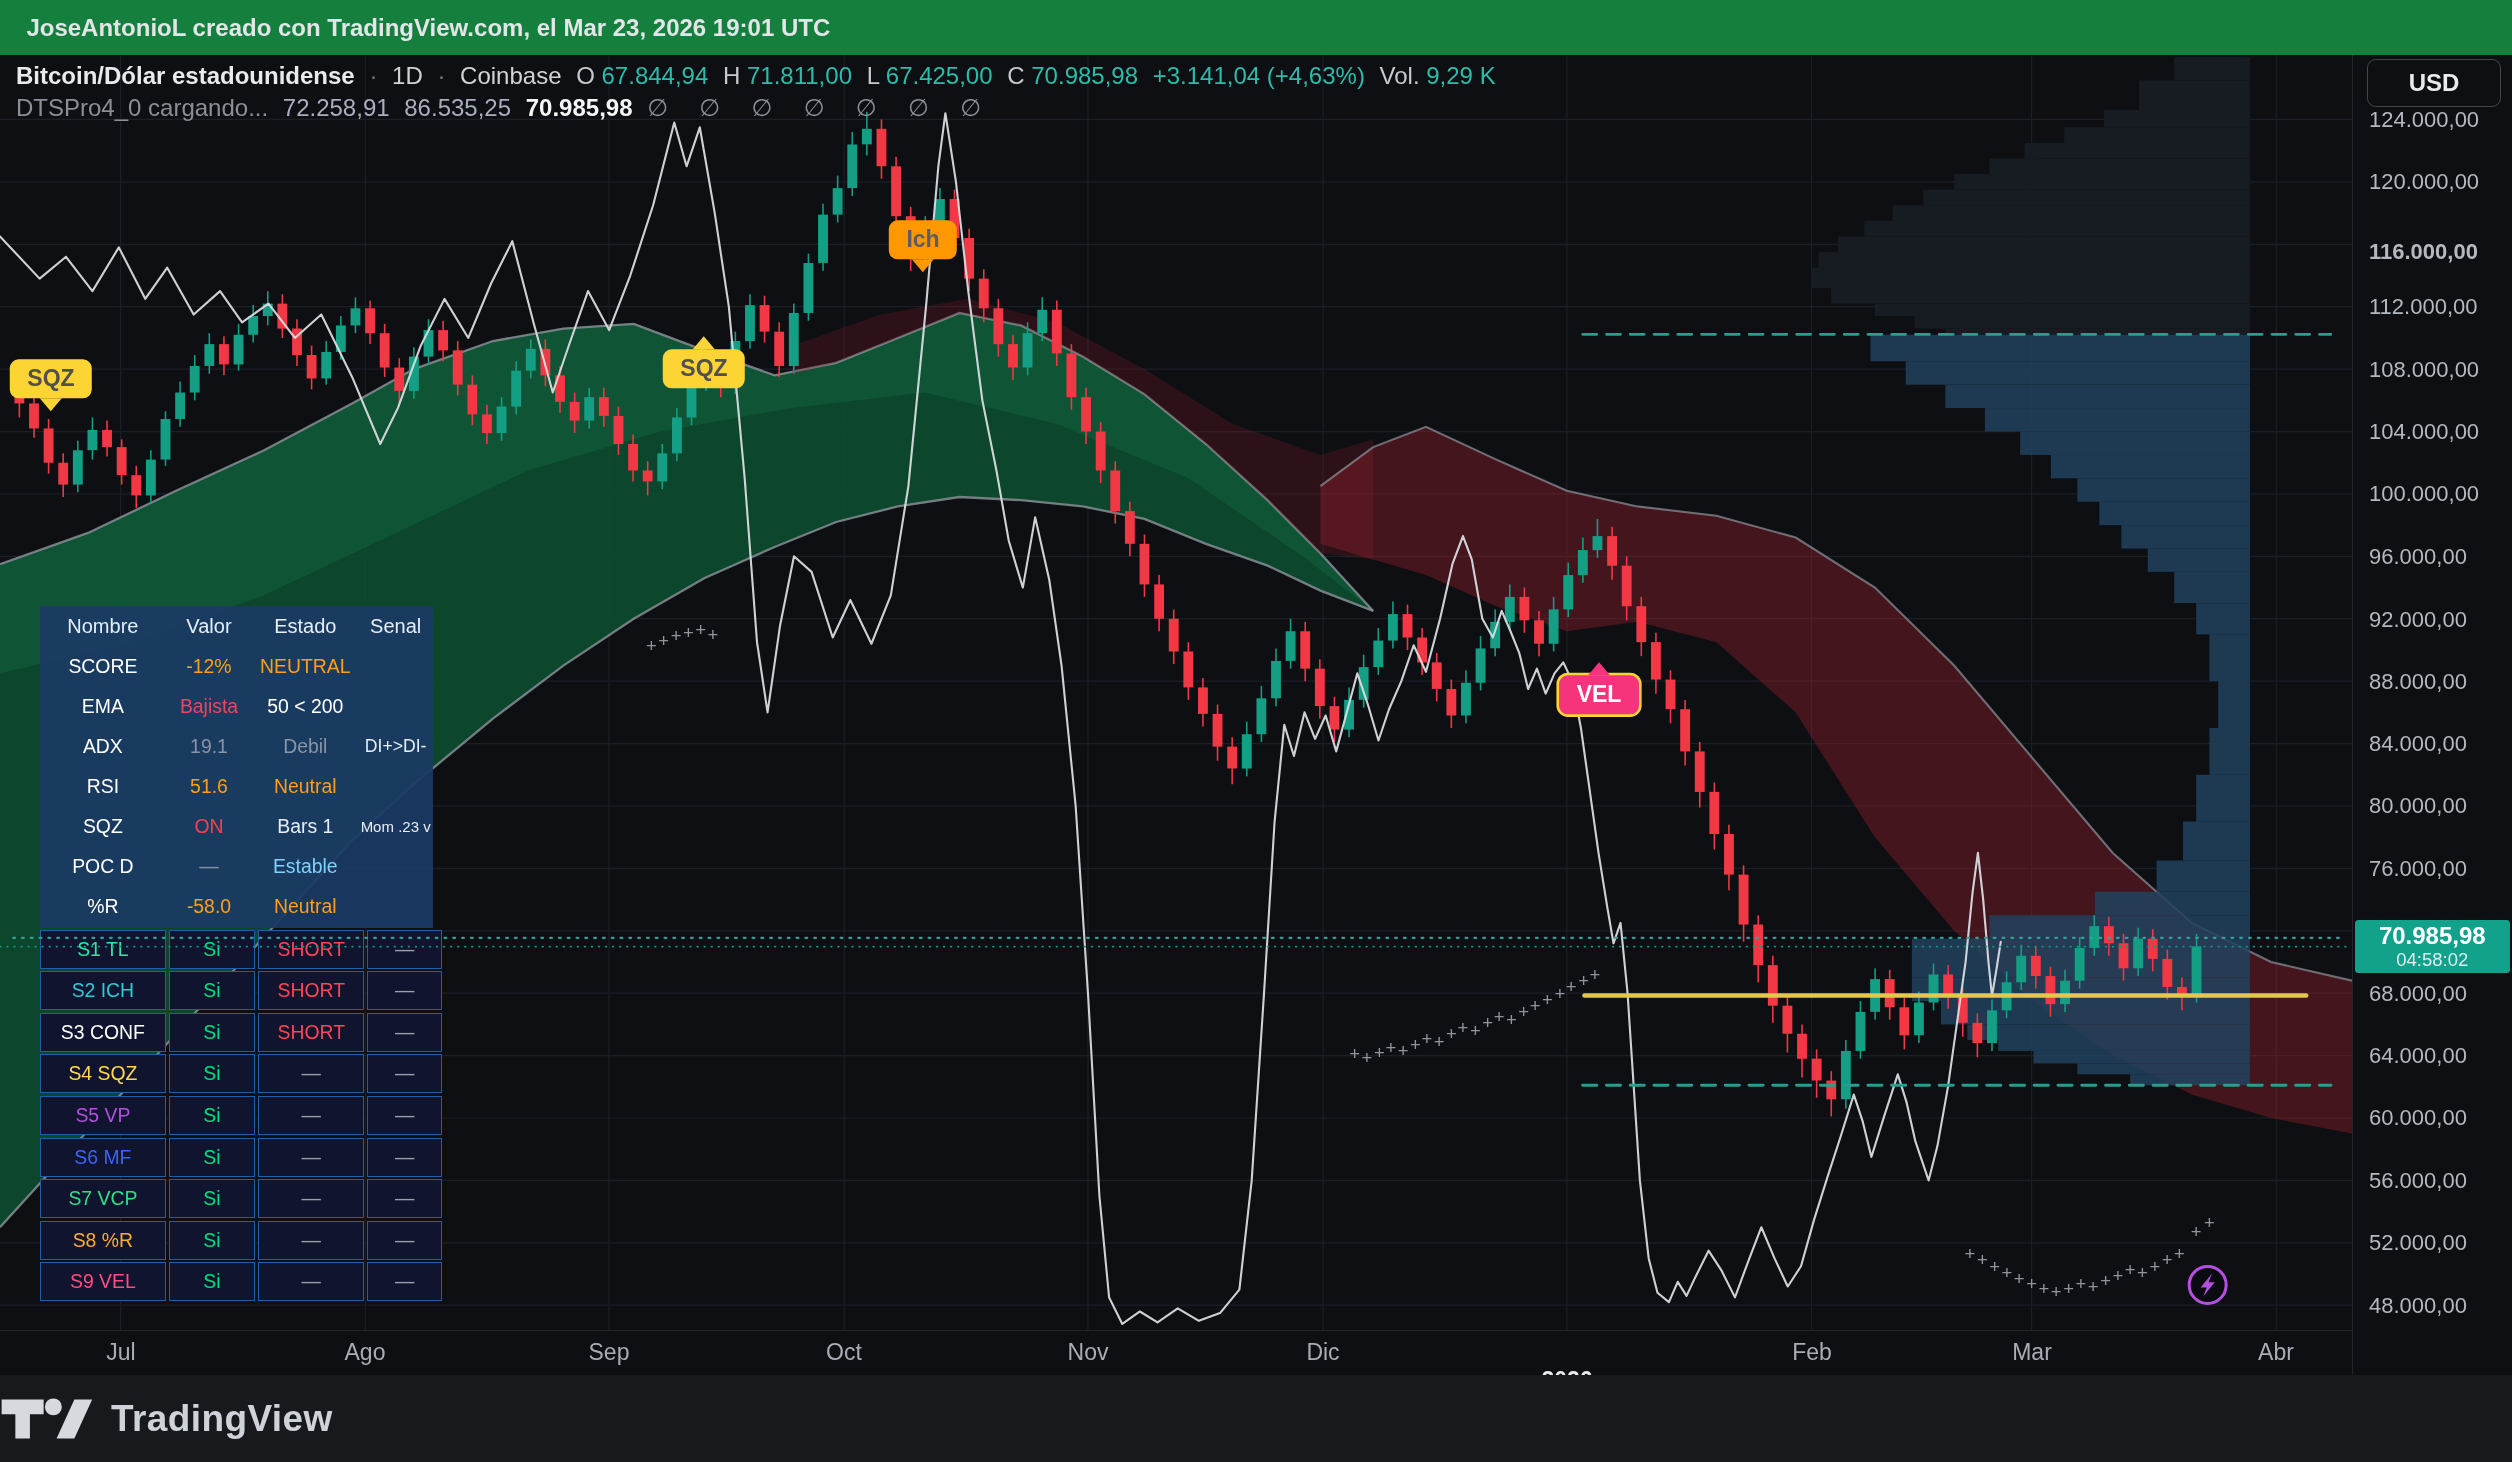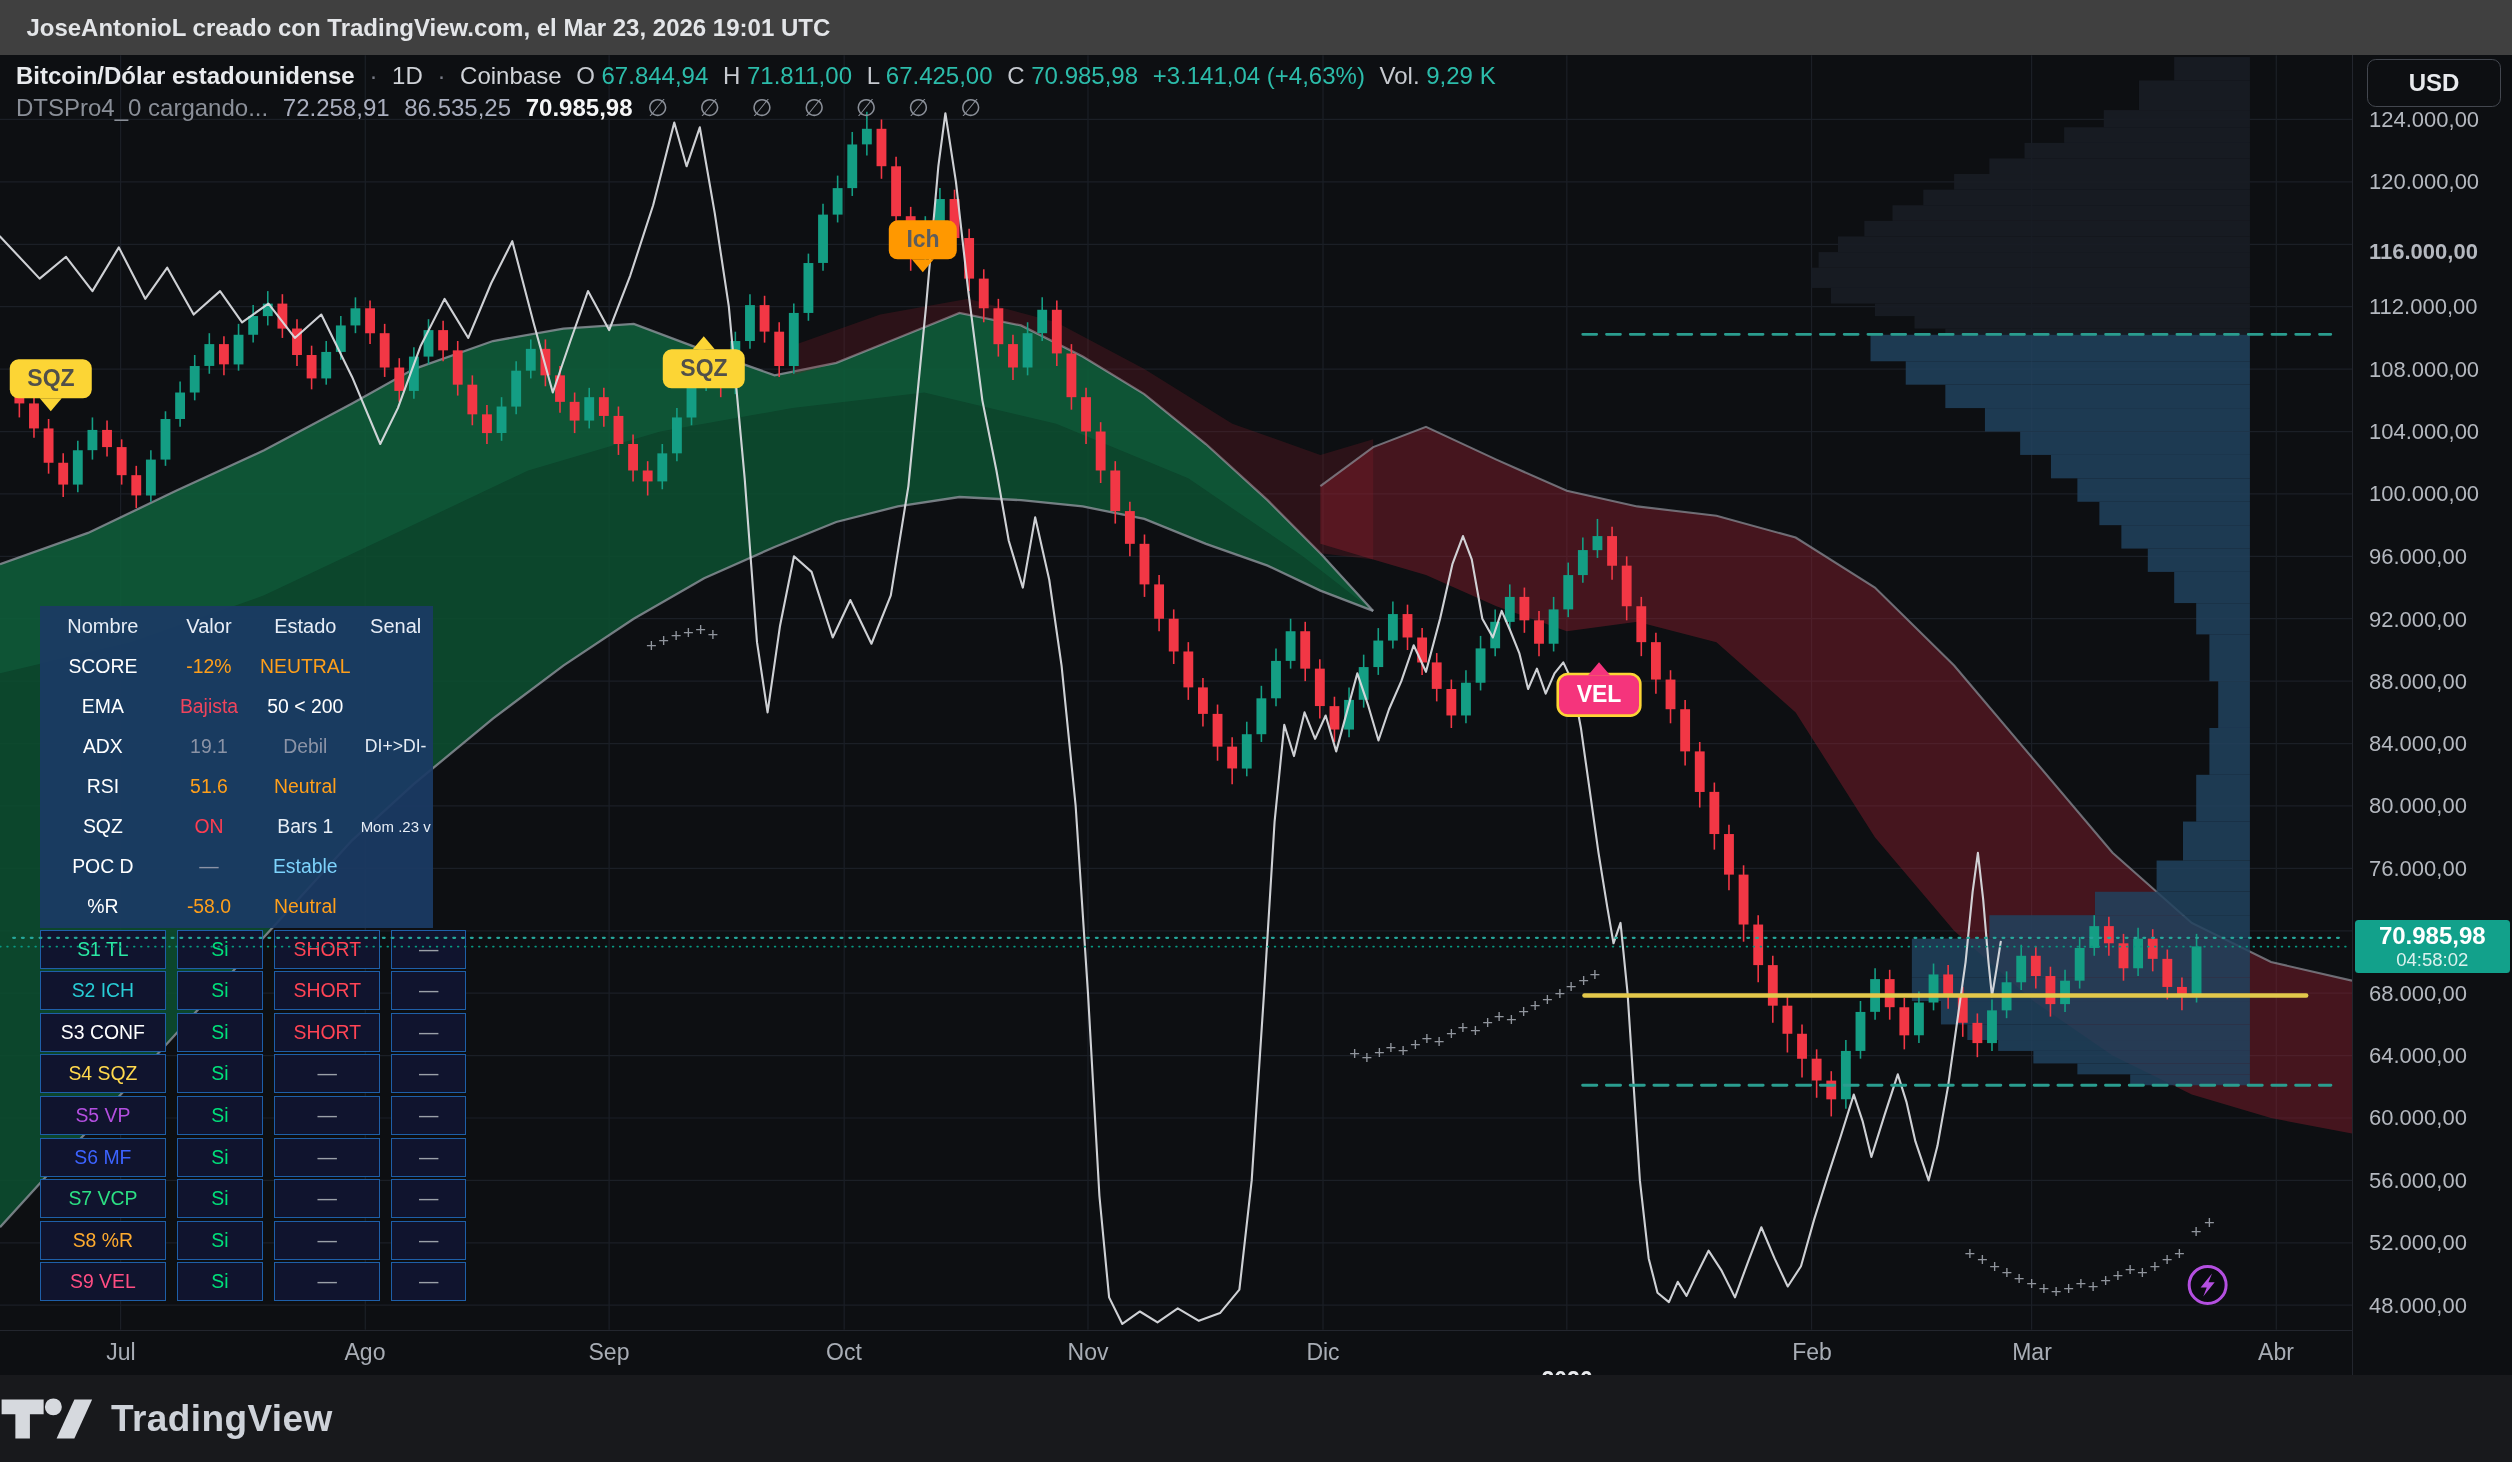--- a/index.html
+++ b/index.html
@@ -1,18 +1,18 @@
 <!DOCTYPE html>
 <html style="font-size:14px"><head>
 <meta charset="utf-8">
 <style>
   html,body{margin:0;padding:0;background:#000;}
   .app{position:relative;width:2512px;height:1463px;background:#0d0f12;overflow:hidden;
        font-family:"Liberation Sans","DejaVu Sans",sans-serif;-webkit-font-smoothing:antialiased;}
-  .titlebar{position:absolute;left:0;top:0;width:2512px;height:55px;background:#404040;
+  .titlebar{position:absolute;left:0;top:0;width:2512px;height:55px;background:#15803d;
             color:#e3e5e8;font-size:24px;font-weight:700;line-height:55px;padding-left:26.4px;box-sizing:border-box;}
   .stage{position:absolute;left:0;top:55px;width:2512px;height:1320px;background:#0d0f12;overflow:hidden;}
   #chart-svg{position:absolute;left:0;top:0;}
   #lines-svg{position:absolute;left:0;top:0;pointer-events:none;z-index:30;}
   .legend{position:absolute;left:16px;top:5.3px;z-index:50;white-space:nowrap;}
   .legend .row{font-size:24px;line-height:32px;}
   .legend span{margin-right:8px;}
   .lg-sym{color:#e8eaed;font-weight:600;}
   .lg-sep{color:#787b86;}
   .lg-int,.lg-exch{color:#d0d3d8;}
@@ -22,21 +22,21 @@
   .lg-vlab{color:#c6c9cf;}
   .lg-name{color:#8a8f98;}
   .lg-gval{color:#a9aebe;}
   .lg-wval{color:#f5f6f7;font-weight:700;}
   .lg-null{color:#8a8f98;letter-spacing:12.3px;}
   .panel{position:absolute;left:40px;top:551px;width:393px;z-index:20;font-size:19.4px;}
   .p-top{background:rgba(27,58,100,0.93);padding-bottom:1.8px;}
   .p-row{display:grid;grid-template-columns:32% 22% 27% 19%;height:40px;align-items:center;text-align:center;}
   .p-head{color:#e7edf6;font-size:20px;}
   .p-sig{margin-top:1.8px;}
-  .p-sigrow{display:grid;grid-template-columns:32% 22% 27% 19%;height:39px;margin-bottom:2.6px;column-gap:11px;}
+  .p-sigrow{display:grid;grid-template-columns:32% 22% 27% 19%;height:39px;margin-bottom:2.6px;column-gap:3px;}
   .p-cell{background:#10142e;border:1.8px solid #1e5fa8;display:flex;align-items:center;justify-content:center;white-space:nowrap;}
   .bubble{position:absolute;transform:translate(-50%,-50%);background:var(--bg);border-radius:8.8px;
           padding:6.2px 17.6px;font-size:23px;font-weight:700;z-index:40;white-space:nowrap;}
   .bubble.down::after{content:"";position:absolute;left:50%;top:99%;transform:translateX(-50%);
           border:11.4px solid transparent;border-top:13.2px solid var(--bg);}
   .bubble.up::before{content:"";position:absolute;left:50%;bottom:99%;transform:translateX(-50%);
           border:11.4px solid transparent;border-bottom:13.2px solid var(--bg);}
   .pricescale{position:absolute;left:2352px;top:0;width:160px;height:1320px;background:#0d0f12;
           border-left:0.9px solid #23262e;z-index:35;}
   .usd-btn{position:absolute;left:14px;top:4.4px;width:134px;height:48px;border:1.8px solid #43474f;border-radius:8.8px;

